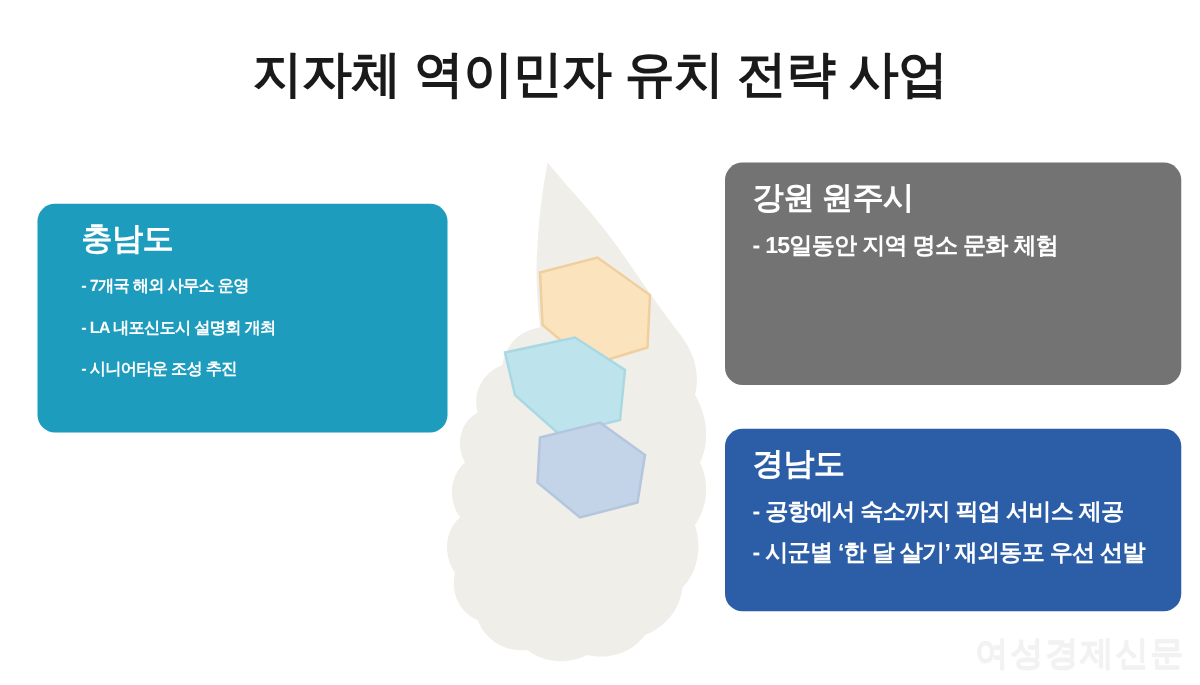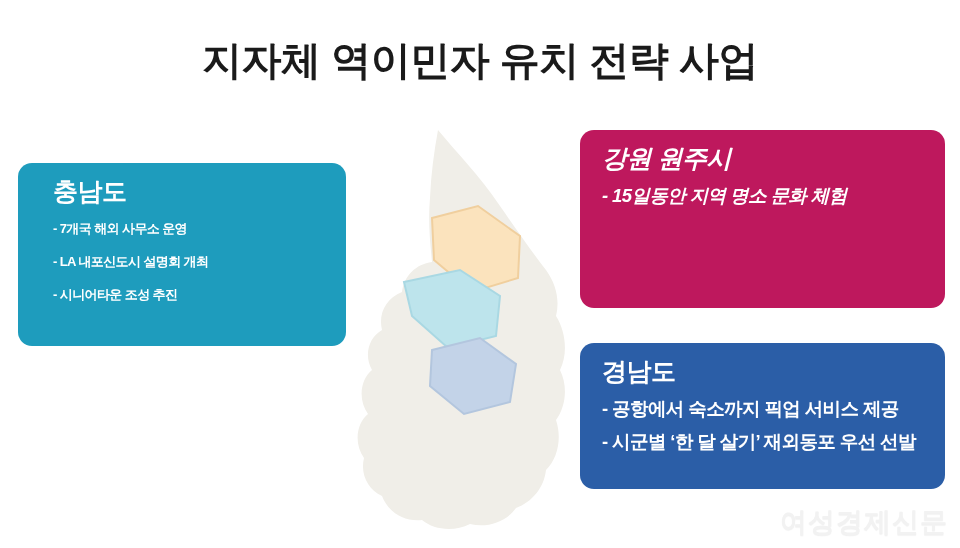--- a/index.html
+++ b/index.html
@@ -74,34 +74,33 @@
     font-size: 19px;
     font-weight: bold;
     color: #ffffff;
     line-height: 33px;
     letter-spacing: -0.6px;
     white-space: nowrap;
   }
 
   
   #card-chungnam {
-    left: 18px;
+    left: 30px;
     top: 163px;
     width: 328px;
     height: 183px;
     background: #1e9cbd;
     padding-left: 35px;
   }
   #card-wonju {
     left: 580px;
     top: 130px;
     width: 365px;
     height: 178px;
-    background: #be185d;
-    font-style: italic;
+    background: #737373;
   }
   #card-gyeongnam {
     left: 580px;
     top: 343px;
     width: 365px;
     height: 146px;
     background: #2b5ea7;
   }
   #card-wonju .card-list li,
   #card-gyeongnam .card-list li {

